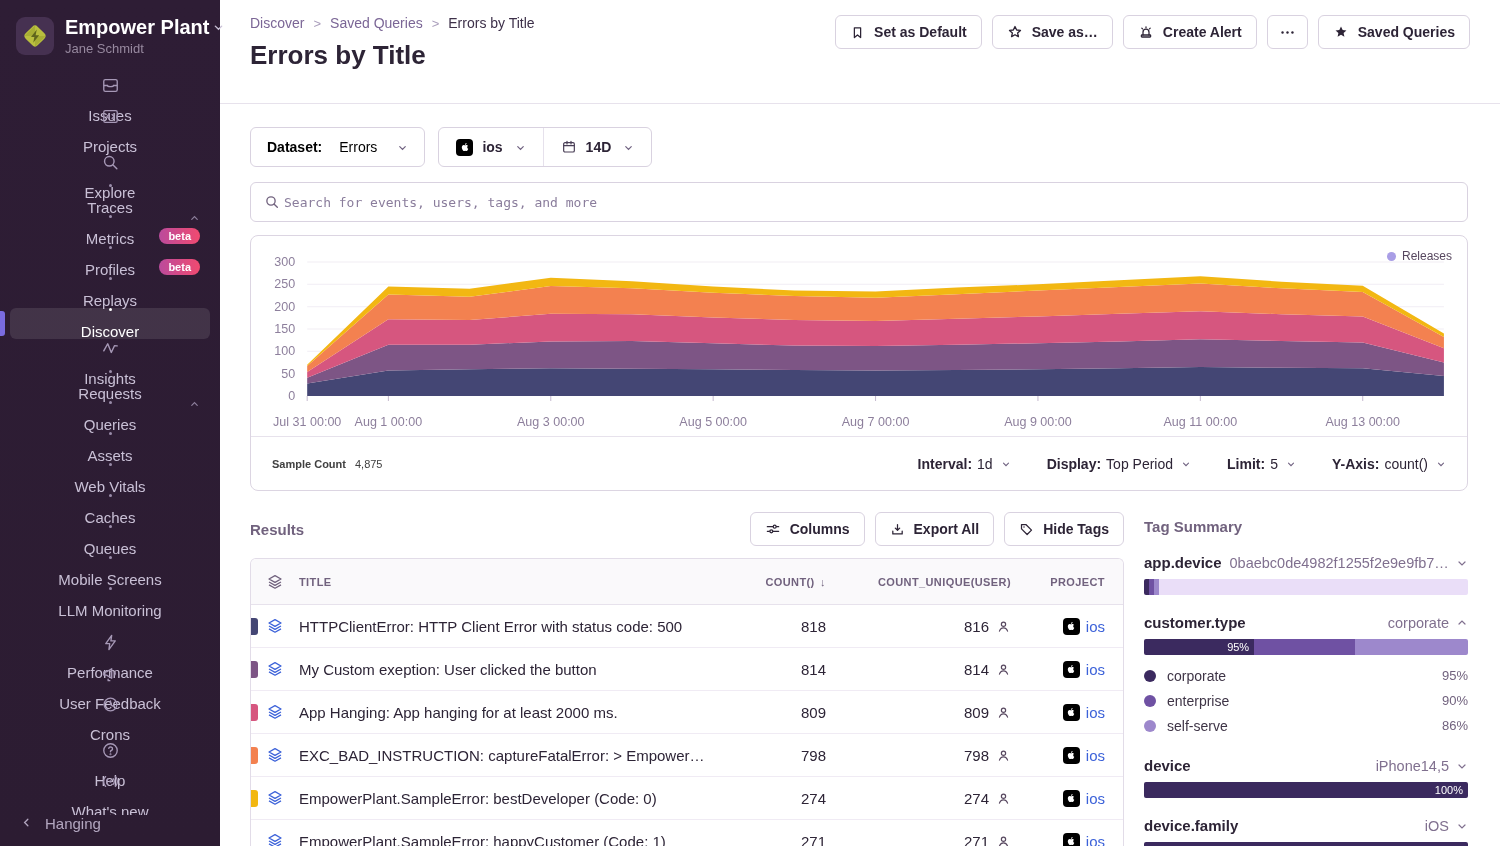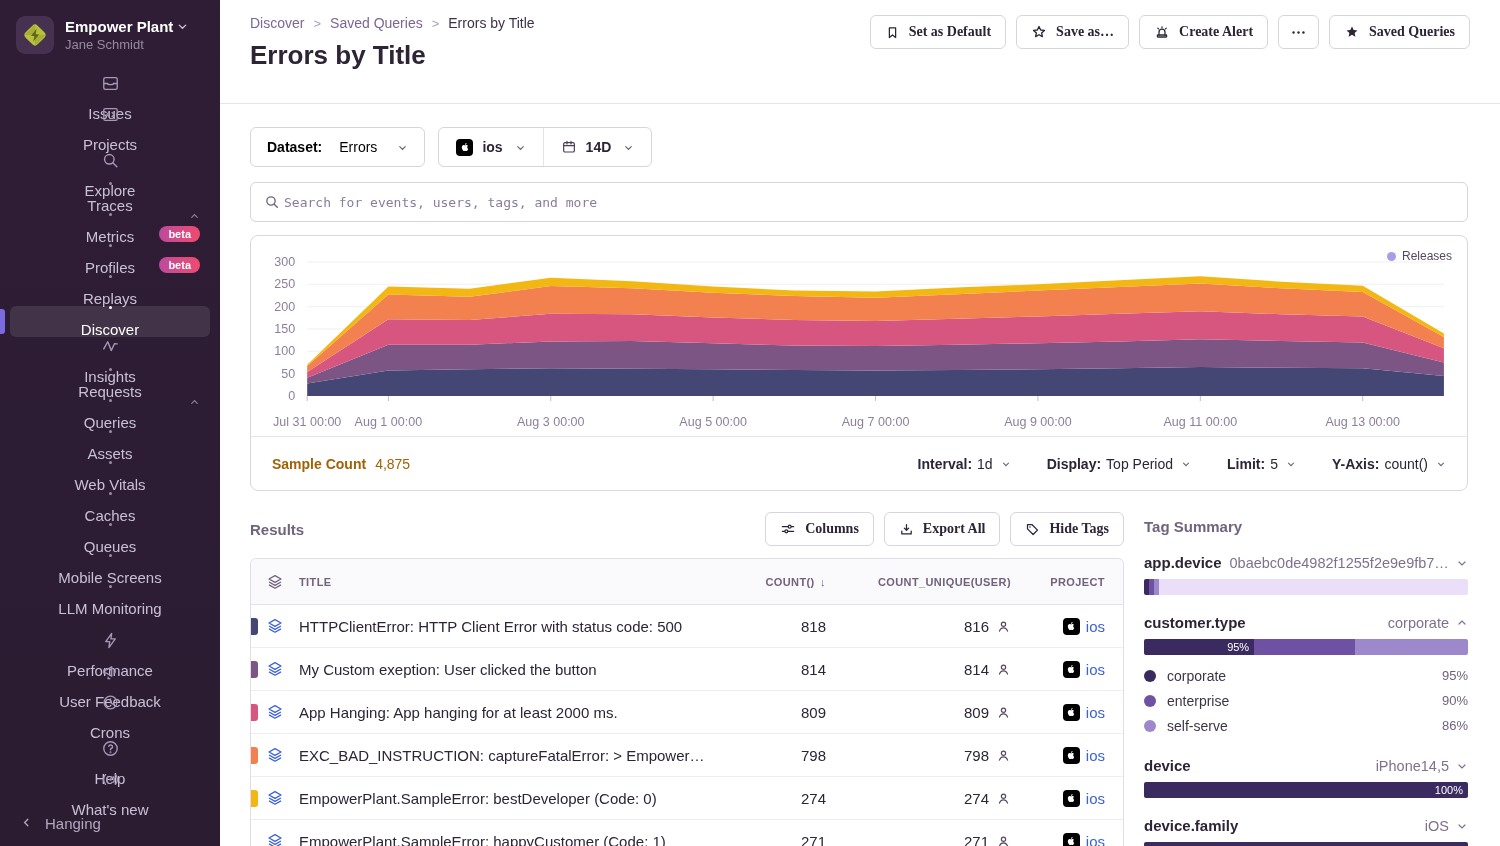--- a/index.html
+++ b/index.html
@@ -12,21 +12,21 @@
   .app { display:flex; width:1500px; height:846px; }
 
   
   .sidebar {
     width:220px; min-width:220px; height:100%;
     background:linear-gradient(180deg,#2e1d35 0%,#2c1c32 100%);
     color:#c9c0d6; display:flex; flex-direction:column; padding:14px 0 14px;
   }
   .org-row { display:flex; gap:11px; padding:2px 16px 12px; align-items:center; }
   .logo { width:38px; height:38px; border-radius:9px; background:#463151; display:flex; align-items:center; justify-content:center; flex:none; }
-  .org-name { color:#fff; font-weight:700; font-size:15px; display:flex; align-items:center; gap:4px; white-space:nowrap; }
+  .org-name { color:#fff; font-weight:700; font-size:20px; display:flex; align-items:center; gap:4px; white-space:nowrap; }
   .user-name { color:#97899f; font-size:13px; margin-top:2px; }
   .nav { flex:1; padding:8px 10px 0; overflow:hidden; }
   .s-item { display:flex; align-items:center; gap:12px; height:31px; padding:0 10px; border-radius:6px; font-size:15px; color:#c9c0d6; position:relative; white-space:nowrap; cursor:pointer;flex-direction:column; }
   .s-item .ico { width:20px; display:flex; justify-content:center; color:#a698b6; flex:none; }
   .dot { width:20px; display:flex; justify-content:center; flex:none; }
   .dot i { width:3px; height:3px; border-radius:50%; background:#9a8caa; }
   .s-item.selected { background:rgba(255,255,255,0.10); color:#fff; }
   .accent { position:absolute; left:-10px; top:3px; width:5px; height:25px; border-radius:0 3px 3px 0; background:#7a6be0; }
   .badge-beta { margin-left:auto; background:linear-gradient(90deg,#bb4b9c,#f04a70); color:#fff; font-size:11px; font-weight:700; padding:2.5px 9px; border-radius:20px; line-height:1; }
   .badge-count { margin-left:auto; background:#ef6266; color:#fff; width:23px; height:23px; border-radius:50%; display:flex; align-items:center; justify-content:center; font-size:12px; font-weight:700; }
@@ -36,21 +36,21 @@
 
   
   .main { flex:1; display:flex; flex-direction:column; min-width:0; }
   .hdr { padding:15px 32px 0 30px; border-bottom:1px solid #e7e2ec; height:104px; position:relative; flex:none; }
   .crumbs { display:flex; gap:9px; font-size:14px; color:#7b6696; align-items:center; }
   .crumb { cursor:pointer; }
   .crumb.current { color:#3d3049; }
   .sep { color:#a99dbb; font-size:13px; }
   .page-title { font-size:26px; font-weight:700; margin:9px 0 0; color:#2d2436; }
   .hdr-actions { position:absolute; right:30px; top:15px; display:flex; gap:10px; }
-  .btn { display:inline-flex; align-items:center; gap:9px; height:34px; padding:0 14px; background:#fff; border:1px solid #d9d2e0; border-radius:6px; font-size:14px; font-weight:700; color:#2d2436; cursor:pointer; white-space:nowrap;font-family:Liberation Serif, serif; }
+  .btn { display:inline-flex; align-items:center; gap:9px; height:34px; padding:0 14px; background:#fff; border:1px solid #d9d2e0; border-radius:6px; font-size:14px; font-weight:700; color:#2d2436; cursor:pointer; white-space:nowrap; }
   .btn .bico { display:flex; color:#2d2436; }
   .btn.ellip { padding:0 11px; }
 
   
   .content { padding:23px 32px 0 30px; flex:1; min-height:0; display:flex; flex-direction:column; }
   .filter-row { display:flex; gap:13px; flex:none; }
   .fbtn { display:inline-flex; align-items:center; gap:17px; height:40px; padding:0 16px; background:#fff; border:1px solid #d9d2e0; border-radius:6px; font-size:14px; cursor:pointer; }
   .fbtn b { font-weight:700; }
   .chev { display:flex; color:#6f6180; margin-left:3px; }
   .seg-group { display:flex; align-items:stretch; border:1px solid #d9d2e0; border-radius:6px; height:40px; background:#fff; }
@@ -63,21 +63,21 @@
   .search input { border:0; outline:0; flex:1; font-family:"DejaVu Sans Mono", monospace; font-size:13px; color:#4a3f57; background:transparent; }
   .search input::placeholder { color:#8a7d9c; }
 
   
   .chart-panel { margin-top:13px; border:1px solid #dcd5e2; border-radius:8px; flex:none; overflow:hidden; }
   .chart-area { position:relative; height:200px; }
   .chart-area svg { position:absolute; inset:0; width:100%; height:100%; }
   .legend { position:absolute; top:13px; right:15px; display:flex; align-items:center; gap:6px; font-size:12px; color:#57475f; }
   .legend-dot { width:9px; height:9px; border-radius:50%; background:#a99ee6; }
   .chart-footer { border-top:1px solid #e7e2ec; height:54px; display:flex; align-items:center; padding:0 21px; }
-  .sample { color:#a16207; font-size:14px; }
+  .sample { color:#404040; font-size:11px; }
   .sample b { font-weight:700; margin-right:9px; }
   .cf-controls { margin-left:auto; display:flex; gap:36px; font-size:14px; align-items:center; }
   .cf { display:flex; align-items:center; gap:5px; cursor:pointer; color:#2d2436; }
   .cf b { font-weight:700; }
 
   
   .results-row { display:flex; gap:20px; margin-top:21px; flex:1; min-height:0; }
   .results-col { flex:1; min-width:0; }
   .results-head { display:flex; align-items:center; height:34px; }
   .results-title { color:#71627e; font-weight:700; font-size:15px; }

